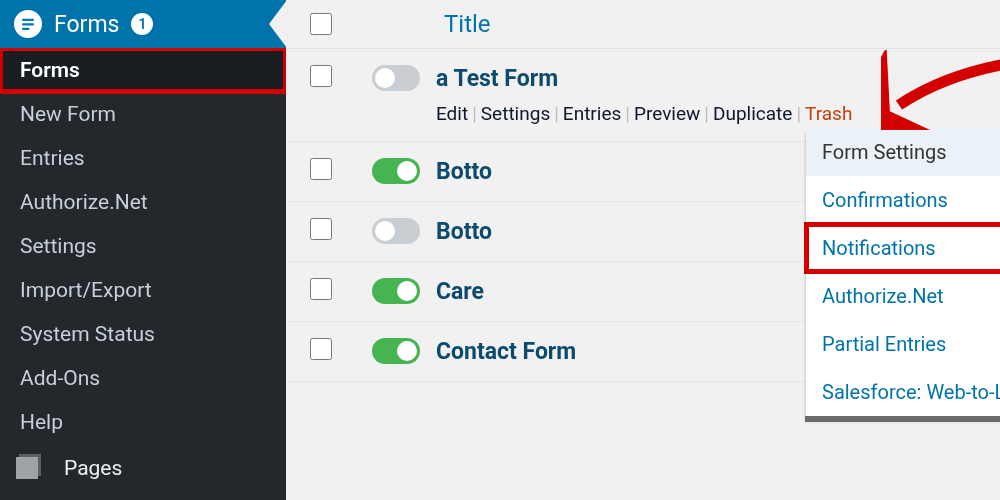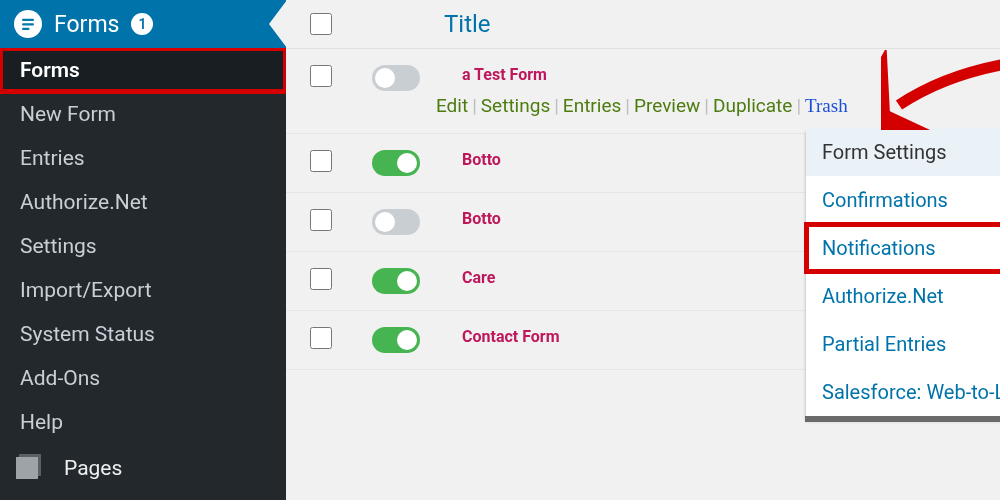--- a/index.html
+++ b/index.html
@@ -18,25 +18,25 @@
     .highlight-red { outline: 5px solid #d40000; outline-offset: -3px; }
     .sidebar-pages { padding: 12px 16px; display: flex; align-items: center; gap: 26px; color: #eee; background: #23282d; border-top: 0; }
     .pages-icon { width: 22px; height: 22px; background: #9ea3a8; box-shadow: 3px -3px 0 0 #5b6065; }
     
     .main { flex: 1; background: #f1f1f1; position: relative; }
     .thead { padding: 10px 0; border-bottom: 1px solid #e1e1e1; display: flex; align-items: center; }
     .col-cb { width: 70px; display: flex; justify-content: center; }
     .col-toggle { width: 80px; display: flex; justify-content: center; }
     .col-title-h { color: #0073aa; font-size: 24px; padding-left: 8px; font-weight: 400; }
     .row { display: flex; align-items: flex-start; padding: 16px 0; border-bottom: 1px solid #e5e5e5; }
-    .row .title { color: #be185d; font-weight: 700; font-size: 16px; margin-left: 26px; }
+    .row .title { color: #0c4a6e; font-weight: 700; font-size: 23px; }
     .row .title-col { flex: 1; }
     .row-actions { margin-top: 10px; font-size: 19px; color: #9aa0a6; }
-    .row-actions a { color: #4d7c0f; cursor: pointer; }
-    .row-actions .trash { color: #1d4ed8; font-family: Liberation Serif, serif; }
+    .row-actions a { color: #0f172a; cursor: pointer; }
+    .row-actions .trash { color: #c2410c; }
     .row-actions .sep { color: #bdbdbd; padding: 0 4px; }
     input[type=checkbox] { width: 22px; height: 22px; border: 1px solid #b4b9be; background: #fff; cursor: pointer; }
     .toggle { width: 48px; height: 26px; border-radius: 13px; position: relative; cursor: pointer; }
     .toggle .knob { position: absolute; top: 3px; width: 20px; height: 20px; border-radius: 50%; background: #fff; }
     .toggle.on { background: #46b450; }
     .toggle.on .knob { right: 3px; }
     .toggle.off { background: #c9ced3; }
     .toggle.off .knob { left: 3px; }
     
     .dropdown { position: absolute; left: 520px; top: 128px; width: 265px; background: #fff; box-shadow: 0 2px 0 rgba(0,0,0,.15), 0 4px 3px rgba(0,0,0,.3); }

